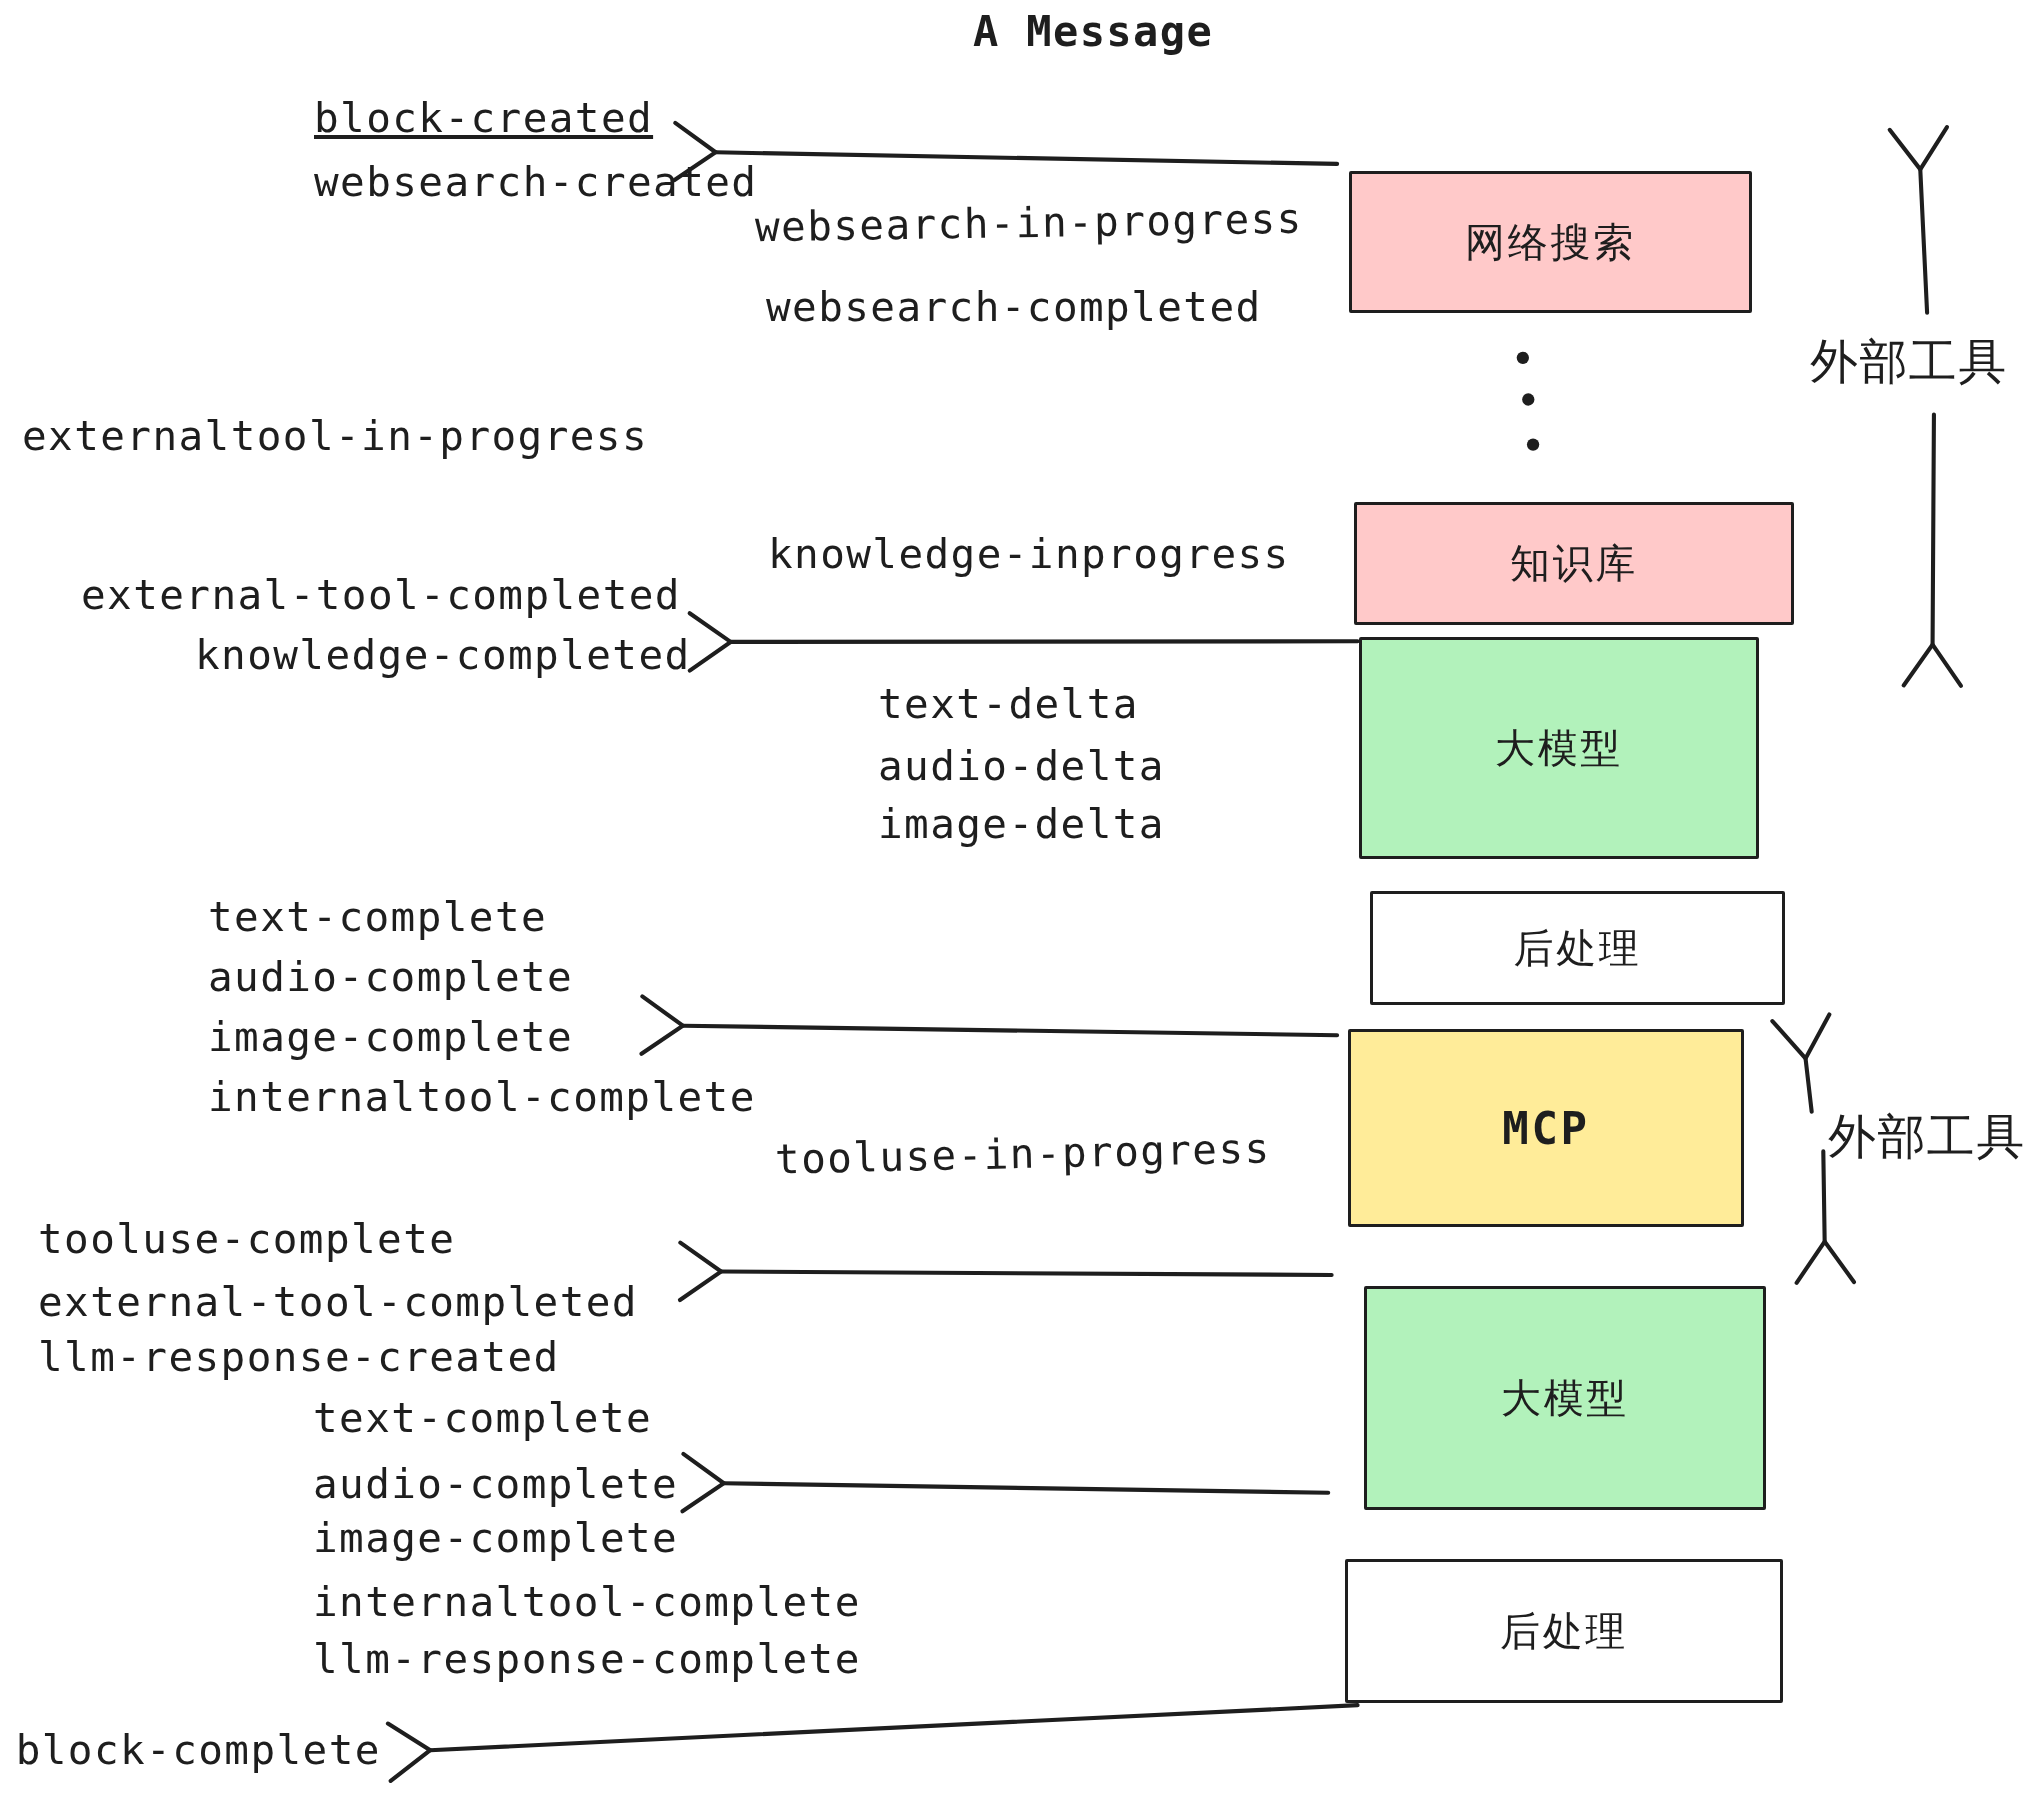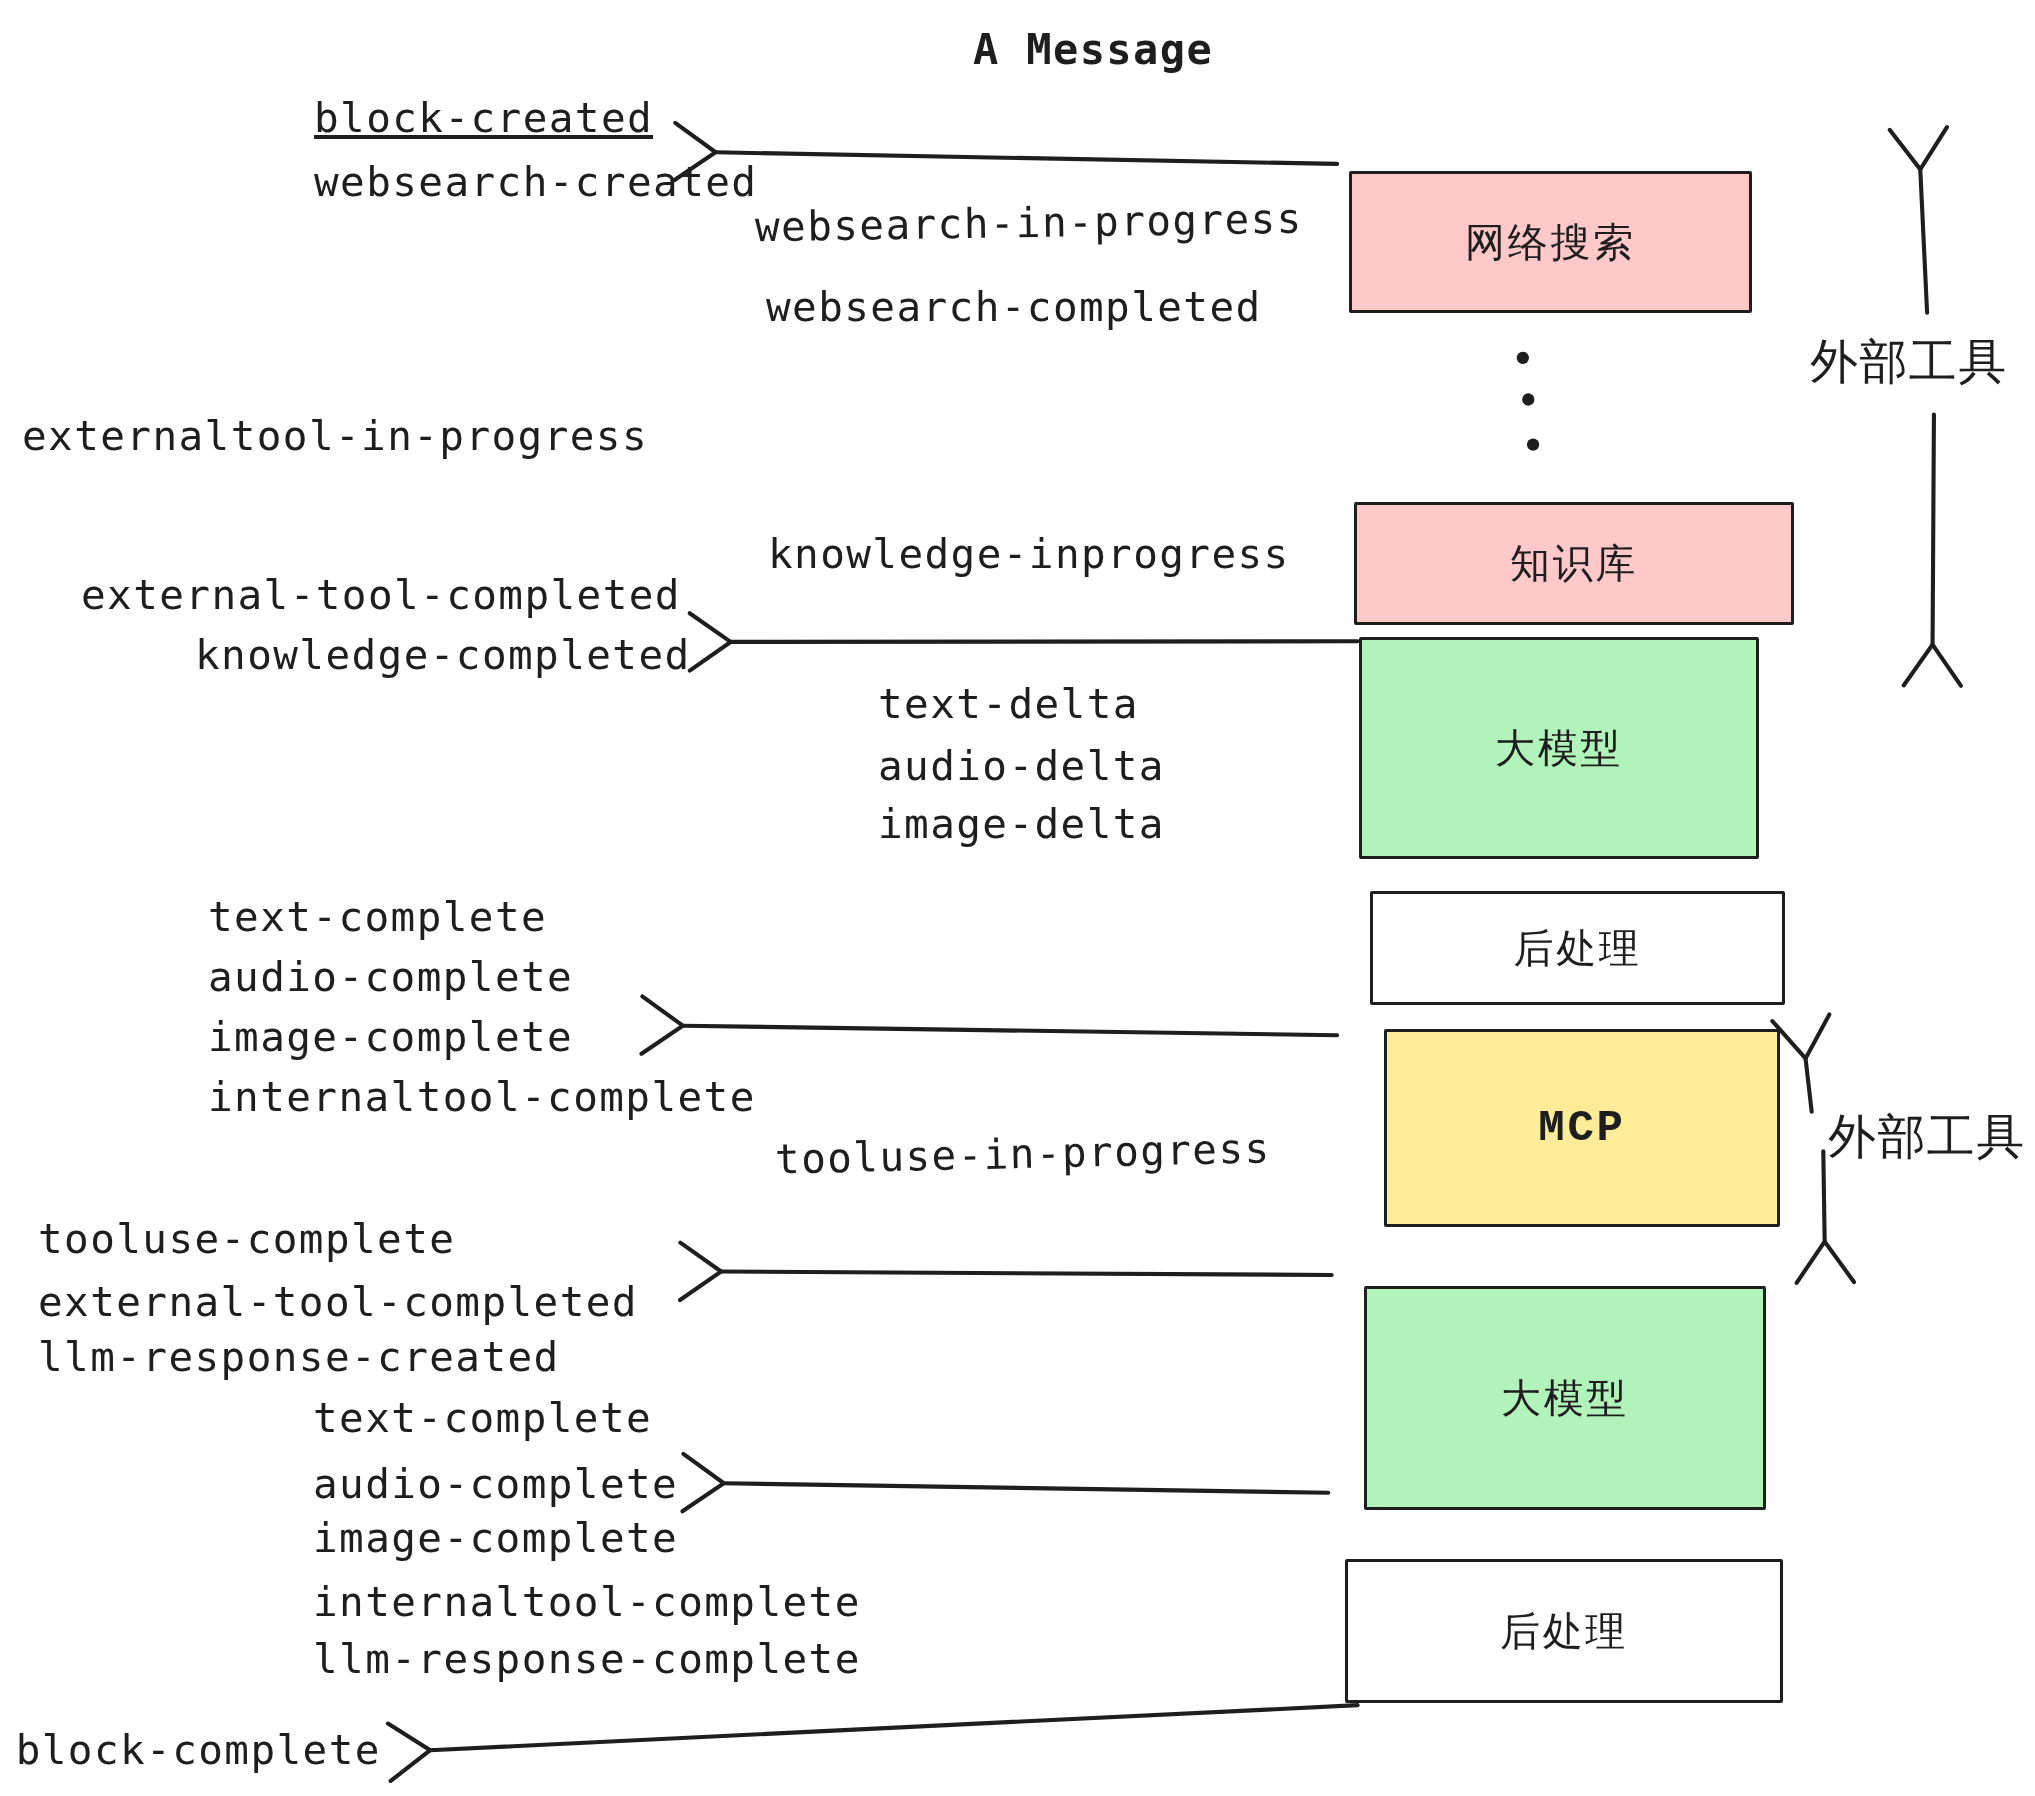--- a/index.html
+++ b/index.html
@@ -6,21 +6,21 @@
   .canvas {
     position:relative;
     width:2035px; height:1796px;
     background:#ffffff;
     font-family:"DejaVu Sans", sans-serif;
     color:#1e1e1e;
     overflow:hidden;
   }
   .arrow-layer { position:absolute; left:0; top:0; width:2035px; height:1796px; }
   .title {
-    position:absolute; left:854px; top:25px; width:478px;
+    position:absolute; left:854px; top:7px; width:478px;
     text-align:center;
     font-family:"DejaVu Sans Mono", monospace;
     font-weight:bold; font-size:42px; letter-spacing:1.4px;
     white-space:nowrap;
   }
   .ev {
     position:absolute;
     font-family:"DejaVu Sans Mono", monospace;
     font-size:41px; line-height:49px; letter-spacing:1.4px;
     white-space:nowrap; color:#1e1e1e;
@@ -75,21 +75,21 @@
       <circle cx="2245" cy="651" r="9"></circle>
     </g>
   </svg>
 
   <div class="title">A Message</div>
 
   <div class="box box-websearch" style="left:1349px; top:171px; width:403px; height:142px;">网络搜索</div>
   <div class="box box-knowledge" style="left:1354px; top:502px; width:440px; height:123px;">知识库</div>
   <div class="box box-llm1" style="left:1359px; top:637px; width:400px; height:222px;">大模型</div>
   <div class="box box-post1" style="left:1370px; top:891px; width:415px; height:114px;">后处理</div>
-  <div class="box box-mcp" style="left:1384px; top:1029px; width:396px; height:198px;font-family:Liberation Mono, monospace;">MCP</div>
+  <div class="box box-mcp" style="left:1348px; top:1029px; width:396px; height:198px;">MCP</div>
   <div class="box box-llm2" style="left:1364px; top:1286px; width:402px; height:224px;">大模型</div>
   <div class="box box-post2" style="left:1345px; top:1559px; width:438px; height:144px;">后处理</div>
 
   <div class="side-label" style="left:1810px; top:330px;">外部工具</div>
   <div class="side-label" style="left:1828px; top:1105px;">外部工具</div>
 
   <div class="ev" style="left:314px;  top:94px;text-decoration:underline;">block-created</div>
   <div class="ev" style="left:314px;  top:158px;">websearch-created</div>
   <div class="ev rot-1" style="left:755px; top:199px;">websearch-in-progress</div>
   <div class="ev" style="left:755px; top:283px;margin-left:11px;">websearch-completed</div>

